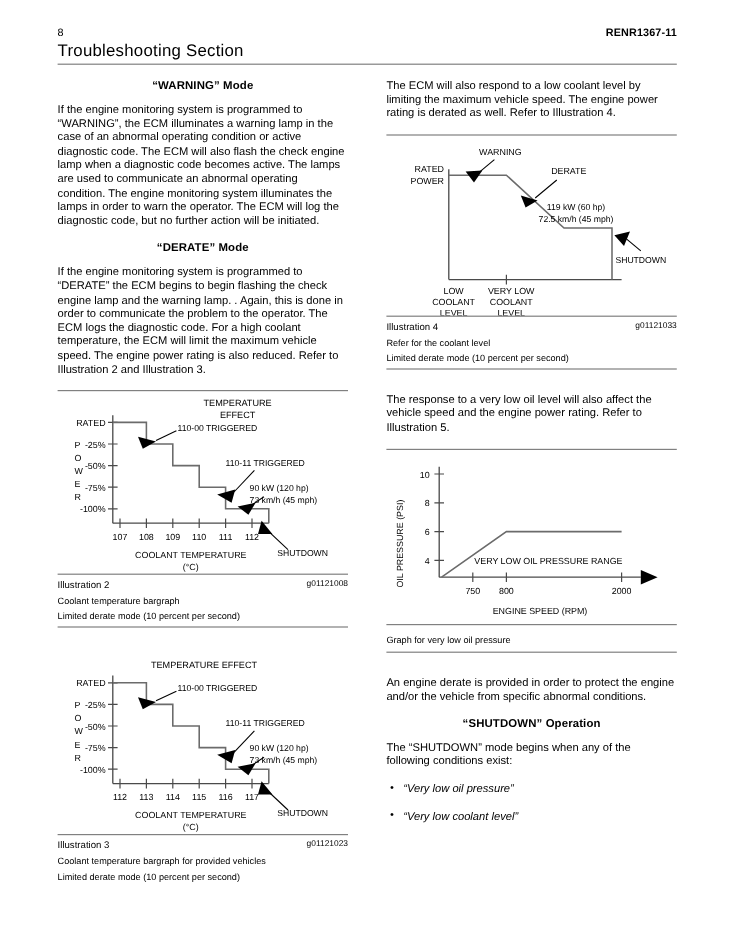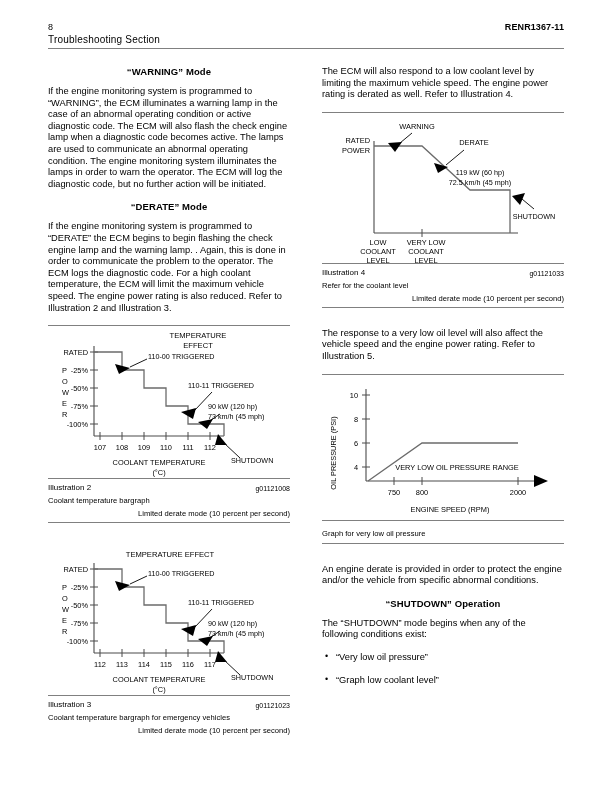--- a/index.html
+++ b/index.html
@@ -32,21 +32,21 @@
   }
   .hdr-row {
     display: flex;
     justify-content: space-between;
     align-items: baseline;
     font-size: 9px;
   }
   .hdr-pageno { font-size: 9px; }
   .hdr-doc { font-size: 9px; font-weight: bold; letter-spacing: .1px; }
   .hdr-section {
-    font-size: 10px;
+    font-size: 14px;
     margin-top: 2px;
     letter-spacing: .2px;
   }
   .hdr-rule {
     border-bottom: 1px solid #808080;
     margin-top: 3px;
   }
 
   
   .col {
@@ -74,20 +74,21 @@
   ul.bullets {
     margin: 2px 0 0 0;
     padding: 0 0 0 14px;
     list-style: none;
   }
   ul.bullets li {
     font-size: 9.3px;
     line-height: 11.6px;
     margin-bottom: 11px;
     position: relative;
+    font-style: italic;
   }
   ul.bullets li::before {
     content: "\2022";
     position: absolute;
     left: -11px;
     top: -1px;
     font-size: 9px;
   }
 
   
@@ -101,26 +102,26 @@
     position: relative;
     width: 242px;
   }
   .fig-caption {
     position: relative;
     padding-top: 4px;
   }
   .cap-line1 {
     display: flex;
     justify-content: space-between;
-    align-items: flex-end;
+    align-items: flex-start;
   }
   .cap-illus { font-size: 8px; }
   .cap-gnum  { font-size: 7px; }
   .cap-desc  { font-size: 7.6px; margin-top: 4px; }
-  .cap-desc2 { font-size: 7.6px; margin-top: 4px; margin-bottom: 4px; text-align: right; }
+  .cap-desc2 { font-size: 7.6px; margin-top: 4px; margin-bottom: 4px; }
 
   svg { display: block; }
   svg text { font-family: "Liberation Sans", sans-serif; }
 </style>
 </head>
 <body>
 
 <div class="page">
 
   <div class="page-header">
@@ -265,21 +266,21 @@
           <text x="111" y="139" font-size="7.4" text-anchor="middle">COOLANT TEMPERATURE</text>
           <text x="111" y="149" font-size="7.4" text-anchor="middle">(°C)</text>
         </svg>
       </div>
       <div class="fig-rule-top"></div>
       <div class="fig-caption">
         <div class="cap-line1">
           <span class="cap-illus">Illustration 3</span>
           <span class="cap-gnum">g01121023</span>
         </div>
-        <div class="cap-desc">Coolant temperature bargraph for emergency vehicles</div>
+        <div class="cap-desc">Coolant temperature bargraph for provided vehicles</div>
         <div class="cap-desc2">Limited derate mode (10 percent per second)</div>
       </div>
     </div>
 
   </div>
 
   <div class="col col-right">
 
     <p class="body">The ECM will also respond to a low coolant level by limiting the maximum vehicle speed. The engine power rating is derated as well. Refer to Illustration 4.</p>
 
@@ -379,18 +380,18 @@
       <div class="fig-rule-bot" style="margin-top:5px;"></div>
     </div>
 
     <p class="body" style="margin-top:10px;">An engine derate is provided in order to protect the engine and/or the vehicle from specific abnormal conditions.</p>
 
     <h2 class="sec-head">“SHUTDOWN” Operation</h2>
     <p class="body">The “SHUTDOWN” mode begins when any of the following conditions exist:</p>
 
     <ul class="bullets">
       <li>“Very low oil pressure”</li>
-      <li>“Graph low coolant level”</li>
+      <li>“Very low coolant level”</li>
     </ul>
 
   </div>
 
 </div>
 
 </body></html>

